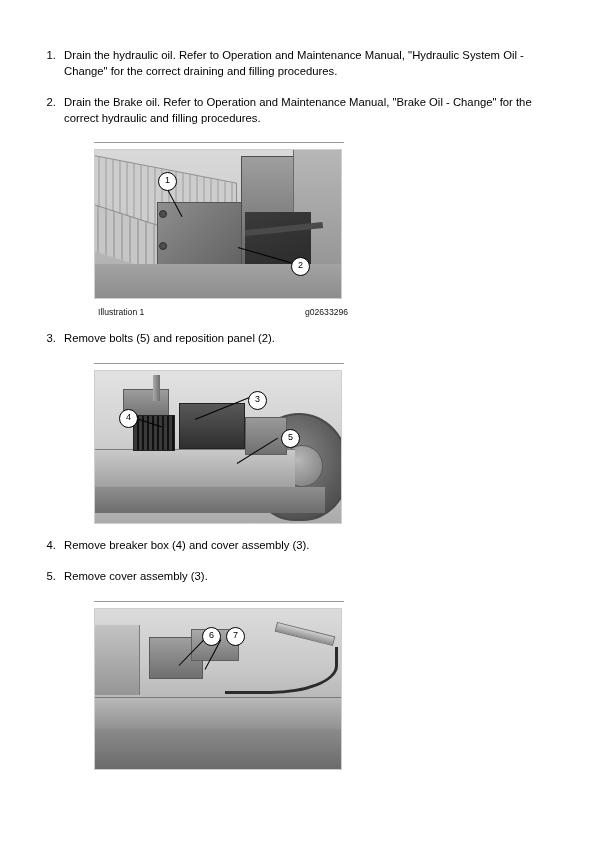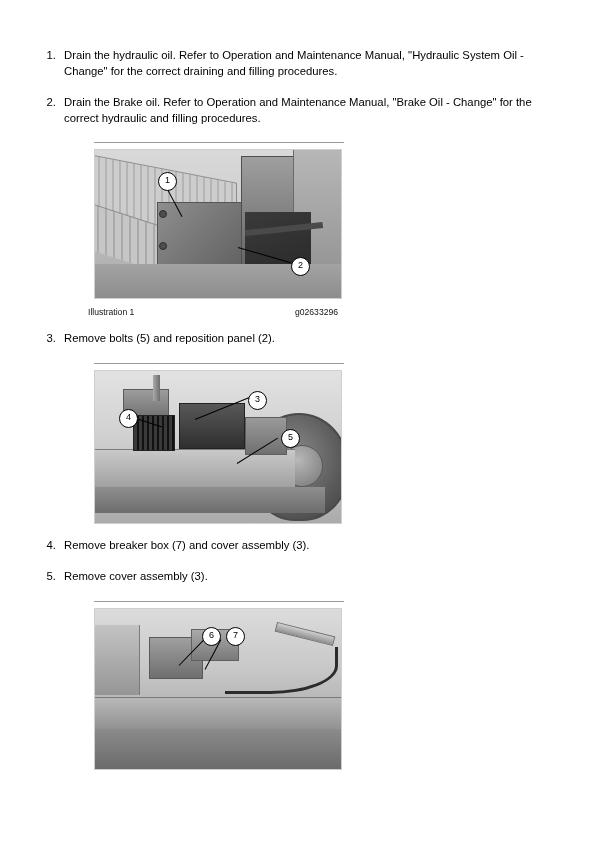--- a/index.html
+++ b/index.html
@@ -56,21 +56,21 @@
     border: 1px solid #cfcfcf;
     background: #e9e9e9;
     position: relative;
     overflow: hidden;
   }
   .fig1 { height: 148px; }
   .fig2 { height: 152px; }
   .fig3 { height: 160px; }
   .fig-caption {
     width: 250px;
-    margin: 8px 0 0 32px;
+    margin: 8px 0 0 42px;
     display: flex;
     justify-content: space-between;
     font-size: 8.6px;
     color: #111;
   }
   .callout {
     position: absolute;
     width: 17px;
     height: 17px;
     border-radius: 50%;
@@ -292,21 +292,21 @@
       <div class="callout" style="left:153px; top:20px;">3</div>
       <div class="lead" style="left:44px; top:48px; width:24px; transform:rotate(18deg);"></div>
       <div class="callout" style="left:24px; top:38px;">4</div>
       <div class="lead" style="left:142px; top:92px; width:48px; transform:rotate(-32deg);"></div>
       <div class="callout" style="left:186px; top:58px;">5</div>
     </div>
   </div>
 
   <div class="step">
     <div class="step-num">4.</div>
-    <div class="step-text">Remove breaker box (7) and cover assembly (3).</div>
+    <div class="step-text">Remove breaker box (4) and cover assembly (3).</div>
   </div>
 
   <div class="step">
     <div class="step-num">5.</div>
     <div class="step-text">Remove cover assembly (3).</div>
   </div>
 
   <div class="figure-block">
     <div class="fig-rule"></div>
     <div class="fig-frame fig3">

